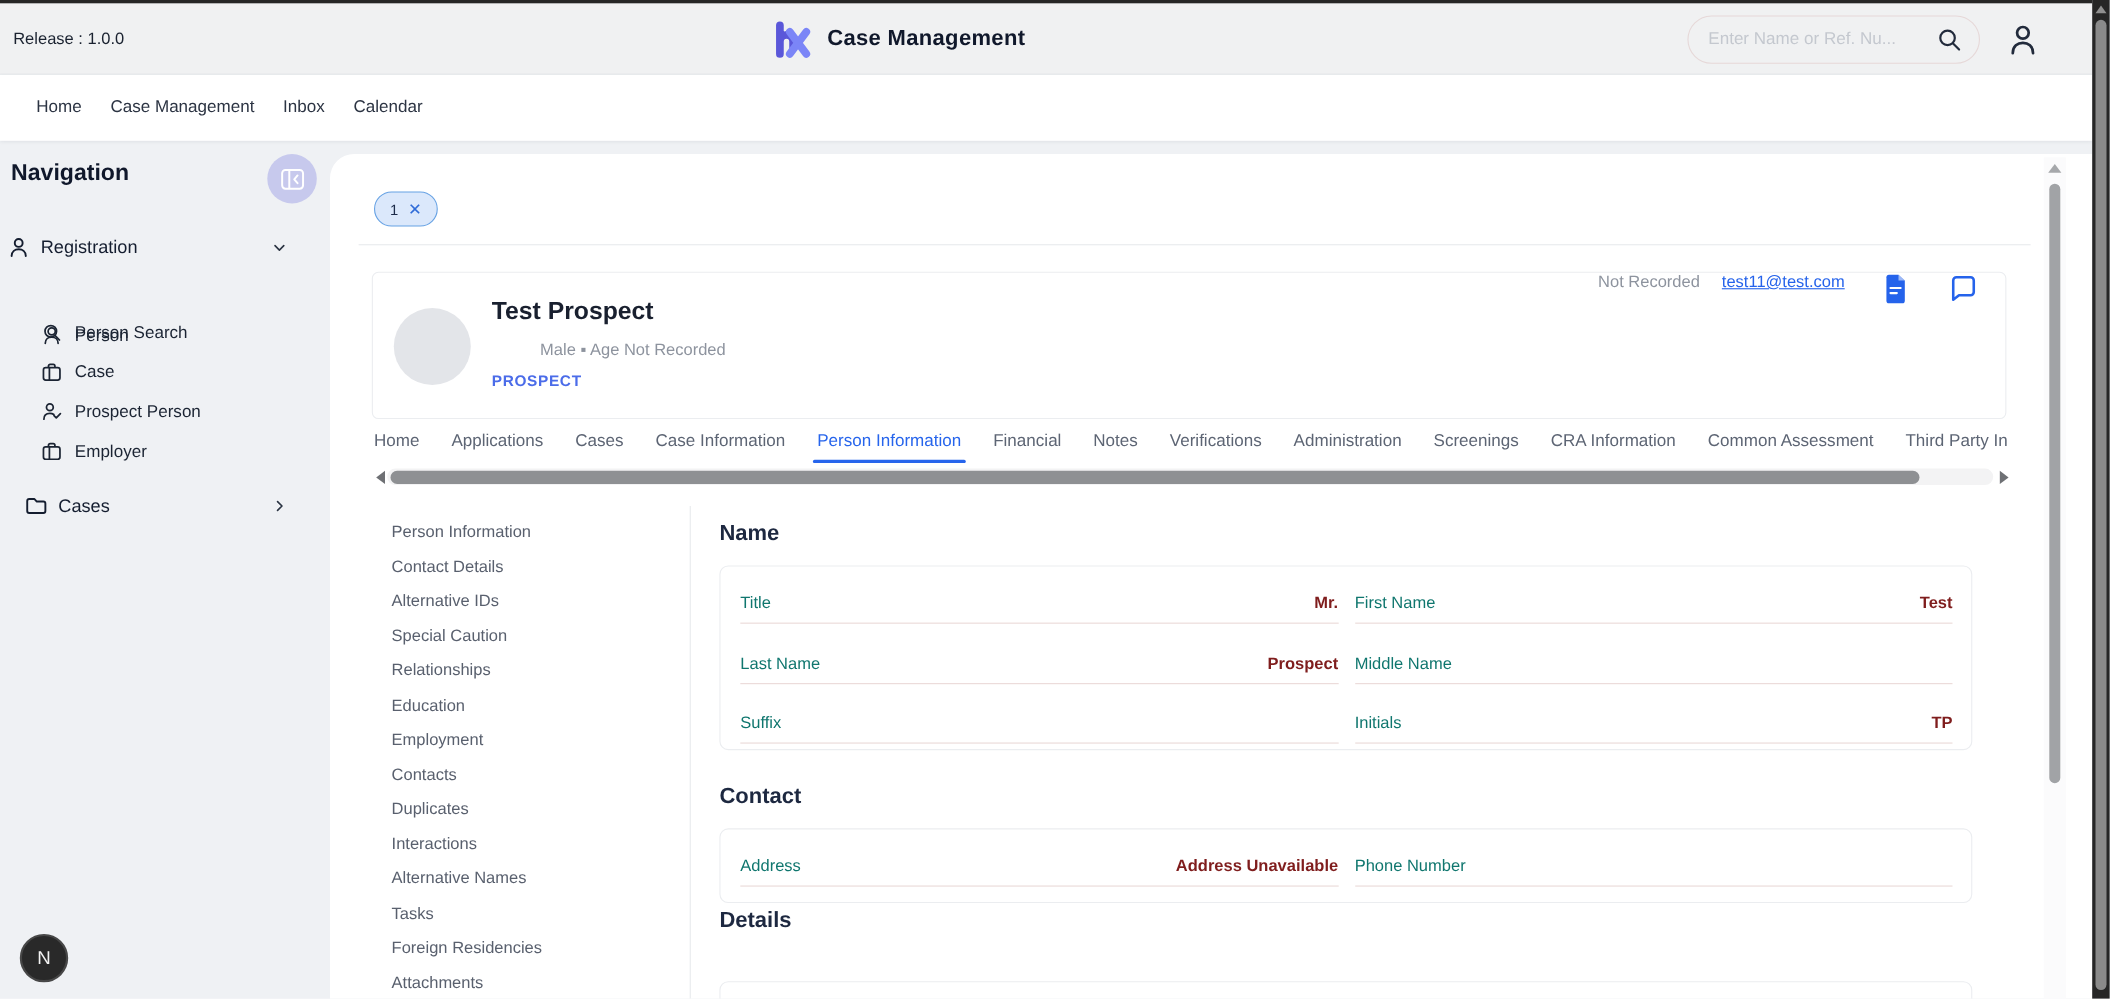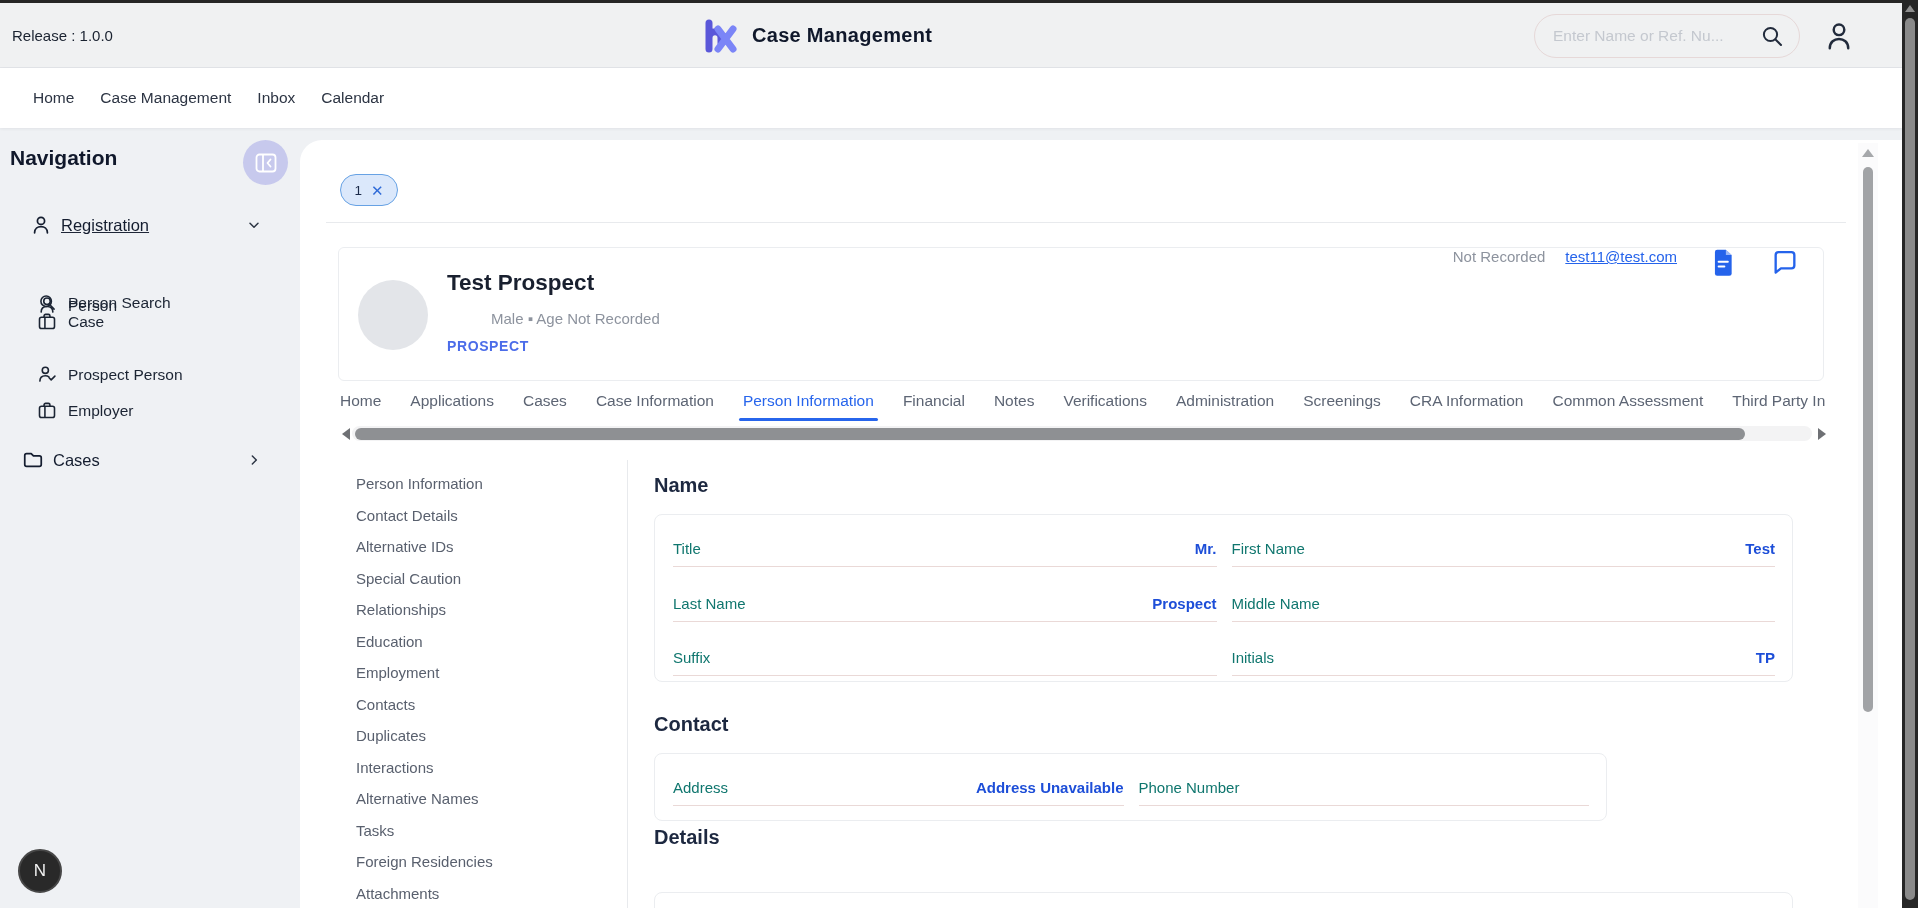--- a/index.html
+++ b/index.html
@@ -86,24 +86,24 @@
 
   #form-col { position:absolute; left:354px; top:0; width:1139px; }
   .section-title { font-size:20px; font-weight:600; color:#1d2840; }
   #name-title { position:absolute; left:0; top:14px; }
   #name-card { position:absolute; left:0; top:54px; width:1139px; height:168px;
     border:1px solid #ebedf0; border-radius:8px; padding:10px 17px 0 18px;
     display:grid; grid-template-columns:1fr 1fr; column-gap:15px; row-gap:8px; }
   .fcell { height:42px; border-bottom:1px solid #ead9d7; display:flex; align-items:flex-end;
     justify-content:space-between; padding-bottom:9px; cursor:text; }
   .flabel { font-size:15px; color:#0f766e; }
-  .fvalue { font-size:15px; font-weight:700; color:#1d4ed8; }
+  .fvalue { font-size:15px; font-weight:700; color:#7f1d1d; }
 
   #contact-title { position:absolute; left:0; top:253px; }
-  #contact-card { position:absolute; left:0; top:293px; width:953px; height:68px;
+  #contact-card { position:absolute; left:0; top:293px; width:1139px; height:68px;
     border:1px solid #ebedf0; border-radius:8px; padding:10px 17px 0 18px;
     display:grid; grid-template-columns:1fr 1fr; column-gap:15px; }
 
   #details-title { position:absolute; left:0; top:366px; }
   #details-card { position:absolute; left:0; top:432px; width:1139px; height:80px;
     border:1px solid #ebedf0; border-radius:8px; }
 
   
   #v-scrollbar { position:absolute; left:1858px; top:143px; width:20px; height:765px; background:#fbfbfc; }
   #v-arrow-up { position:absolute; left:4px; top:6px; width:0; height:0; border-style:solid;
@@ -165,21 +165,21 @@
   <div id="sidebar-toggle">
     <span>
       <svg width="24" height="24" viewBox="0 0 24 24">
         <rect x="2.5" y="3.5" width="19" height="17" rx="3" fill="none" stroke="#ffffff" stroke-width="1.8"></rect>
         <line x1="9" y1="3.5" x2="9" y2="20.5" stroke="#ffffff" stroke-width="1.8"></line>
         <polyline points="16.5,8.5 13.5,12 16.5,15.5" fill="none" stroke="#ffffff" stroke-width="1.8" stroke-linecap="round" stroke-linejoin="round"></polyline>
       </svg>
     </span>
   </div>
 
-  <div class="side-row" style="top:80px; padding-left:30px;text-decoration:underline;">
+  <div class="side-row" style="top:80px; padding-left:6px;">
     <span class="side-icon">
       <svg width="22" height="22" viewBox="0 0 24 24">
         <circle cx="12" cy="7.5" r="3.9" fill="none" stroke="#141d2f" stroke-width="1.9"></circle>
         <path d="M5 20.5 c0-4.6 3.3-6.7 7-6.7 s7 2.1 7 6.7" fill="none" stroke="#141d2f" stroke-width="1.9" stroke-linecap="round"></path>
       </svg>
     </span>
     <span class="lbl">Registration</span>
     <span class="chev">
       <svg width="16" height="16" viewBox="0 0 24 24">
           <polyline points="6,9.5 12,15.5 18,9.5" fill="none" stroke="#2a3342" stroke-width="2.2" stroke-linecap="round" stroke-linejoin="round"></polyline>
@@ -200,21 +200,21 @@
   <div class="side-row side-sub" style="top:158px; padding-left:37px;">
     <span class="side-icon">
       <svg width="20" height="20" viewBox="0 0 24 24">
         <circle cx="11" cy="11" r="6.3" fill="none" stroke="#1b2433" stroke-width="1.9"></circle>
         <line x1="15.8" y1="15.8" x2="20.5" y2="20.5" stroke="#1b2433" stroke-width="1.9" stroke-linecap="round"></line>
       </svg>
     </span>
     <span class="lbl">Person Search</span>
   </div>
 
-  <div class="side-row side-sub" style="top:177px; padding-left:37px;">
+  <div class="side-row side-sub" style="top:194px; padding-left:37px;">
     <span class="side-icon">
       <svg width="20" height="20" viewBox="0 0 24 24">
         <rect x="3" y="7.5" width="18" height="13.5" rx="2.5" fill="none" stroke="#1b2433" stroke-width="1.9"></rect>
         <path d="M8.5 7.5 V5.8 a1.8 1.8 0 0 1 1.8 -1.8 h3.4 a1.8 1.8 0 0 1 1.8 1.8 V7.5" fill="none" stroke="#1b2433" stroke-width="1.9"></path>
         <line x1="9.5" y1="7.5" x2="9.5" y2="21" stroke="#1b2433" stroke-width="1.9"></line>
       </svg>
     </span>
     <span class="lbl">Case</span>
   </div>
 

